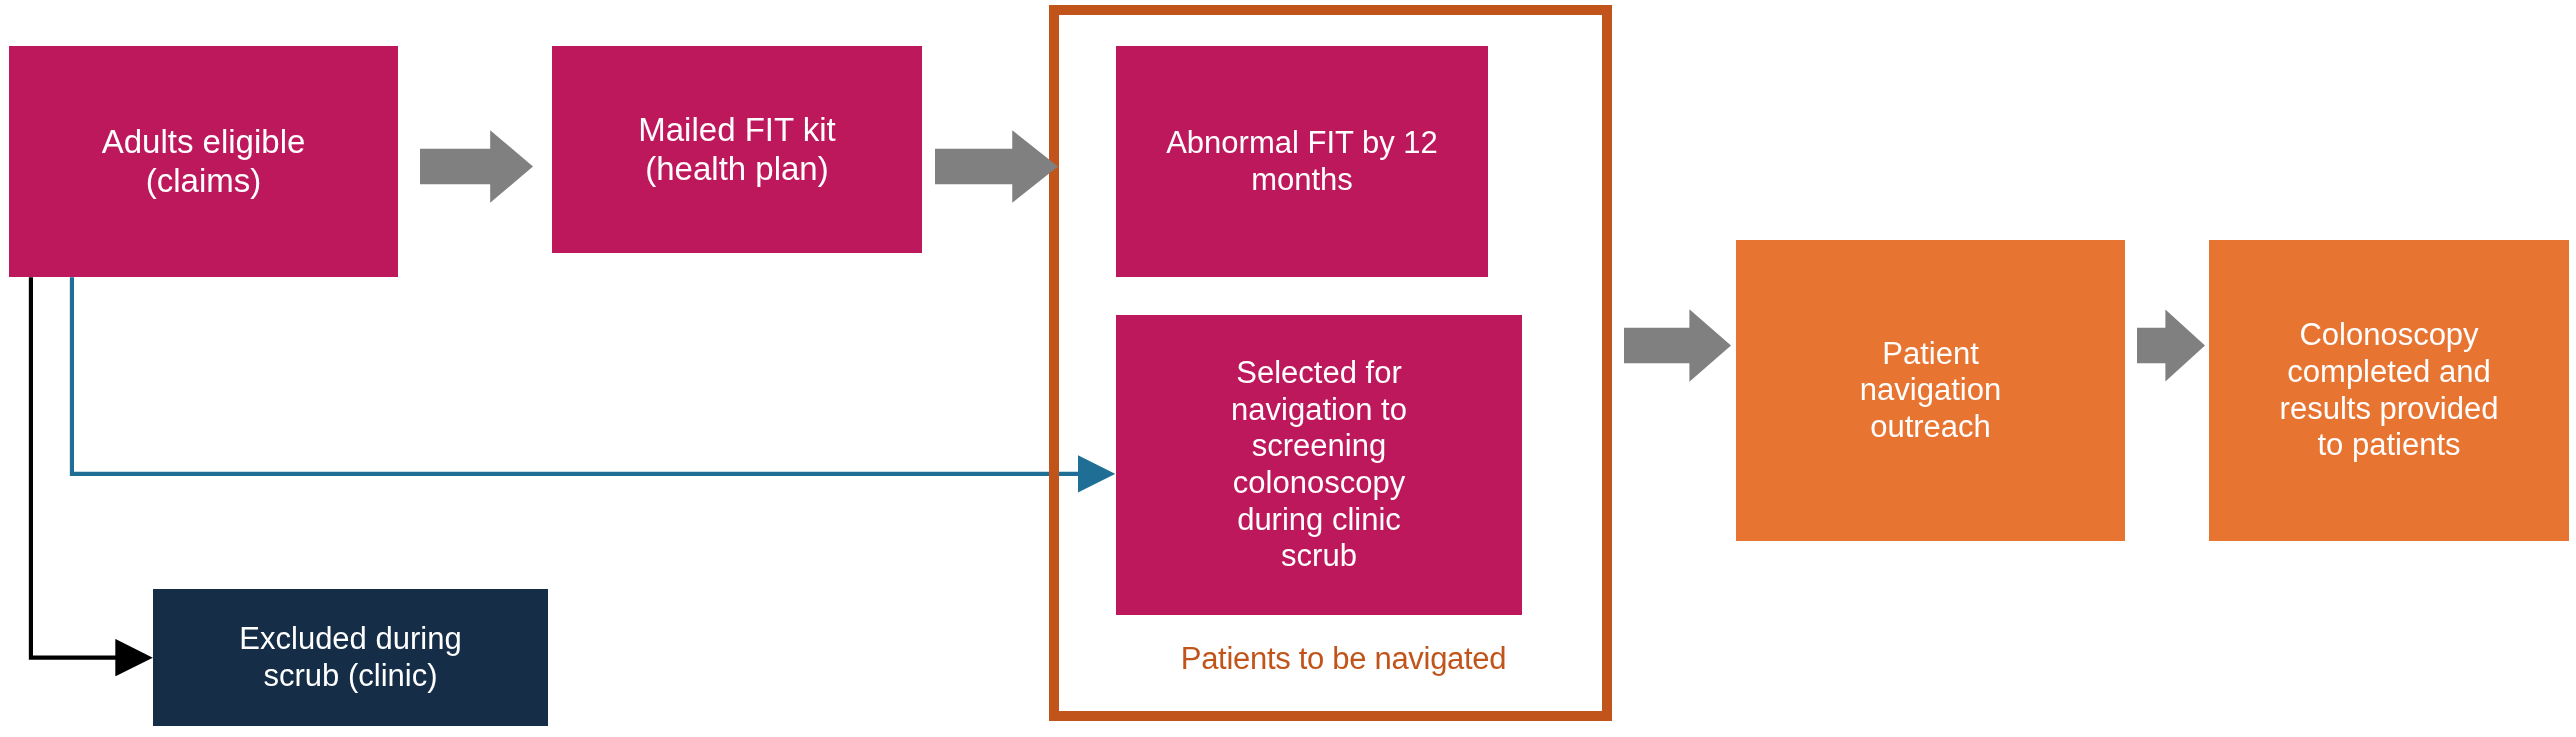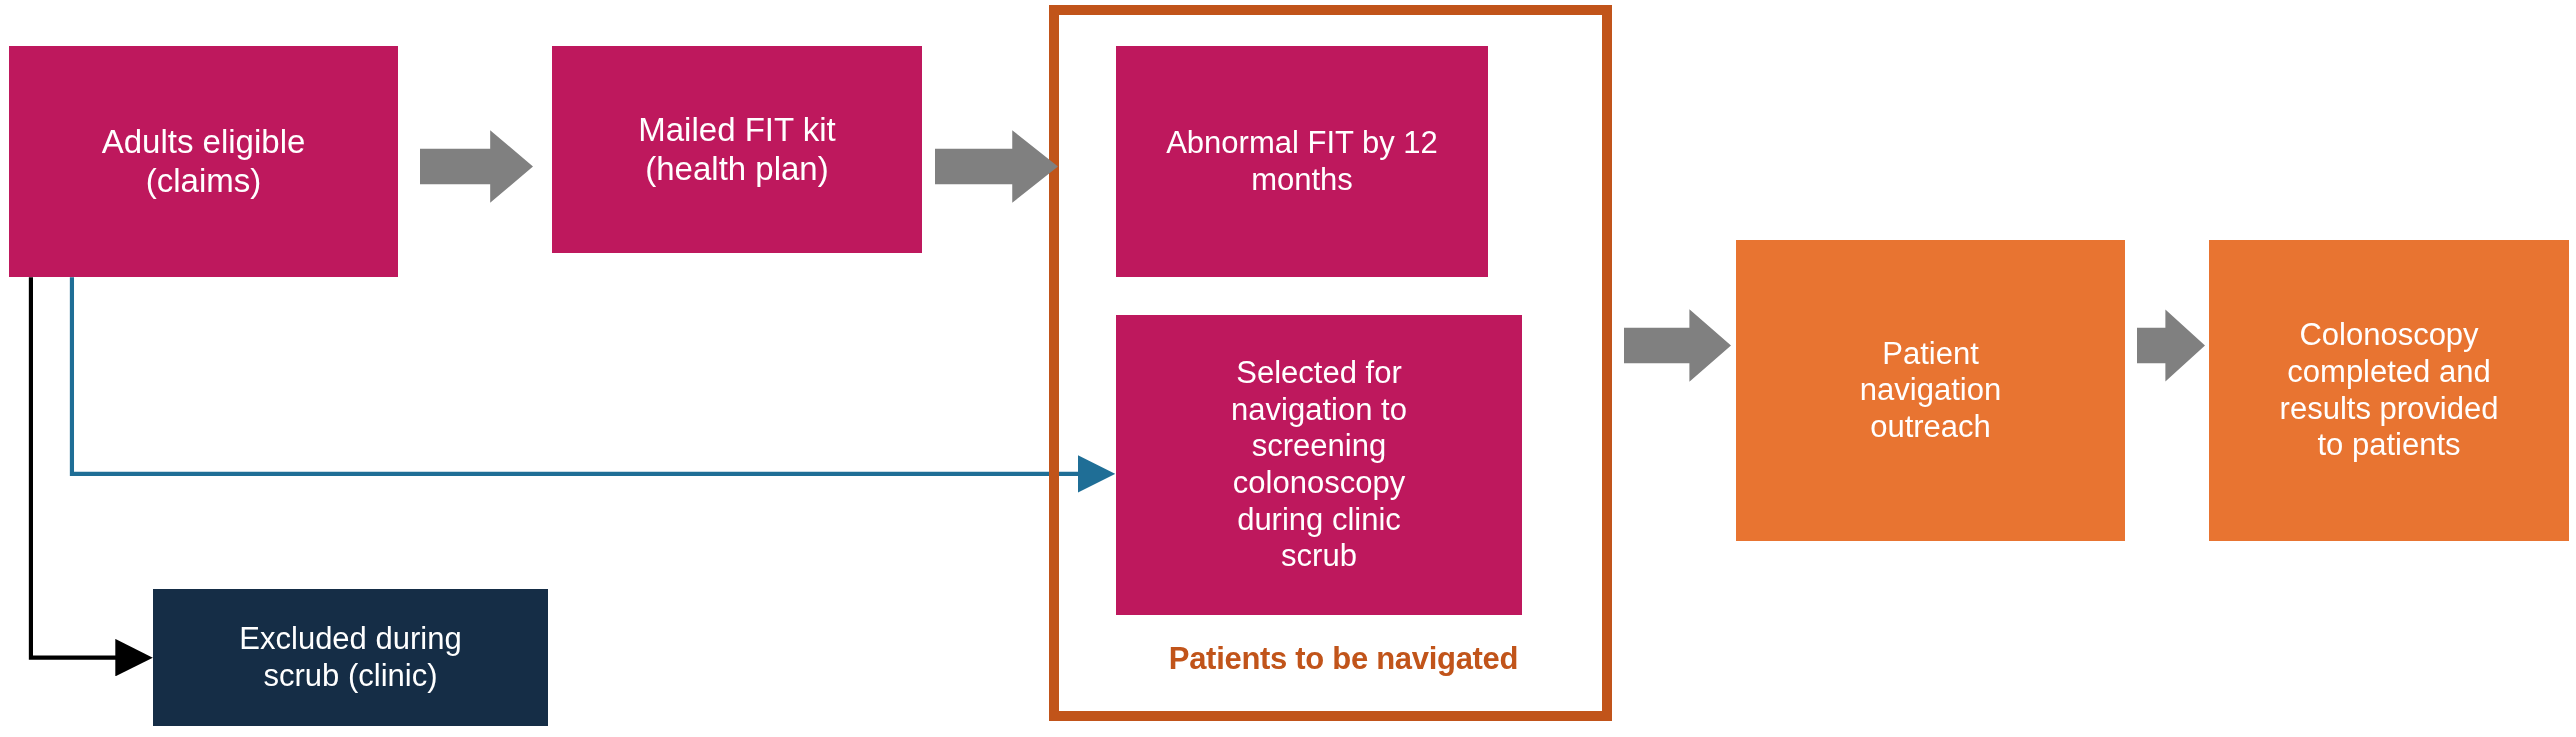--- a/index.html
+++ b/index.html
@@ -74,21 +74,21 @@
     border: 10.7px solid #C1541A;
     box-sizing: border-box;
     background: transparent;
   }
   #group-label-patients-navigated {
     position: absolute;
     left: 1088px;
     top: 641px;
     width: 511px;
     font-size: 31px;
-    font-weight: bold;
+    font-weight: normal;
     color: #C1541A;
     text-align: center;
     letter-spacing: -0.3px;
   }
 
   
   .garrow {
     position: absolute;
     color: #808080;
   }

